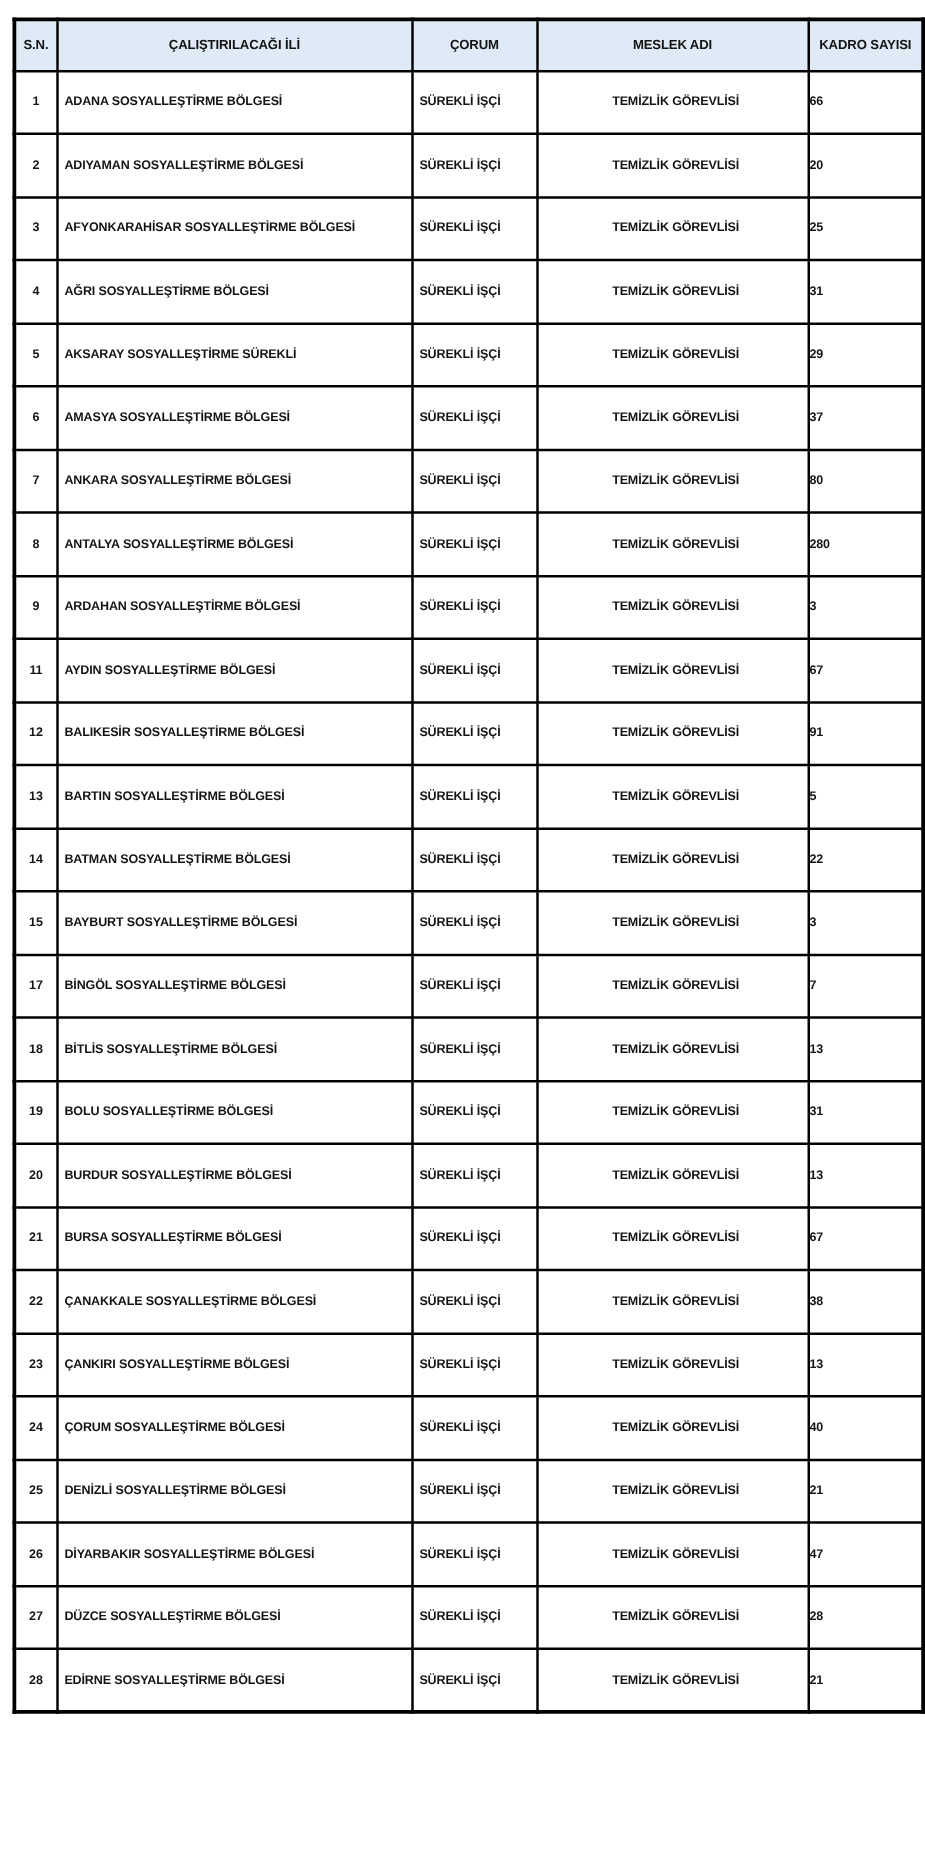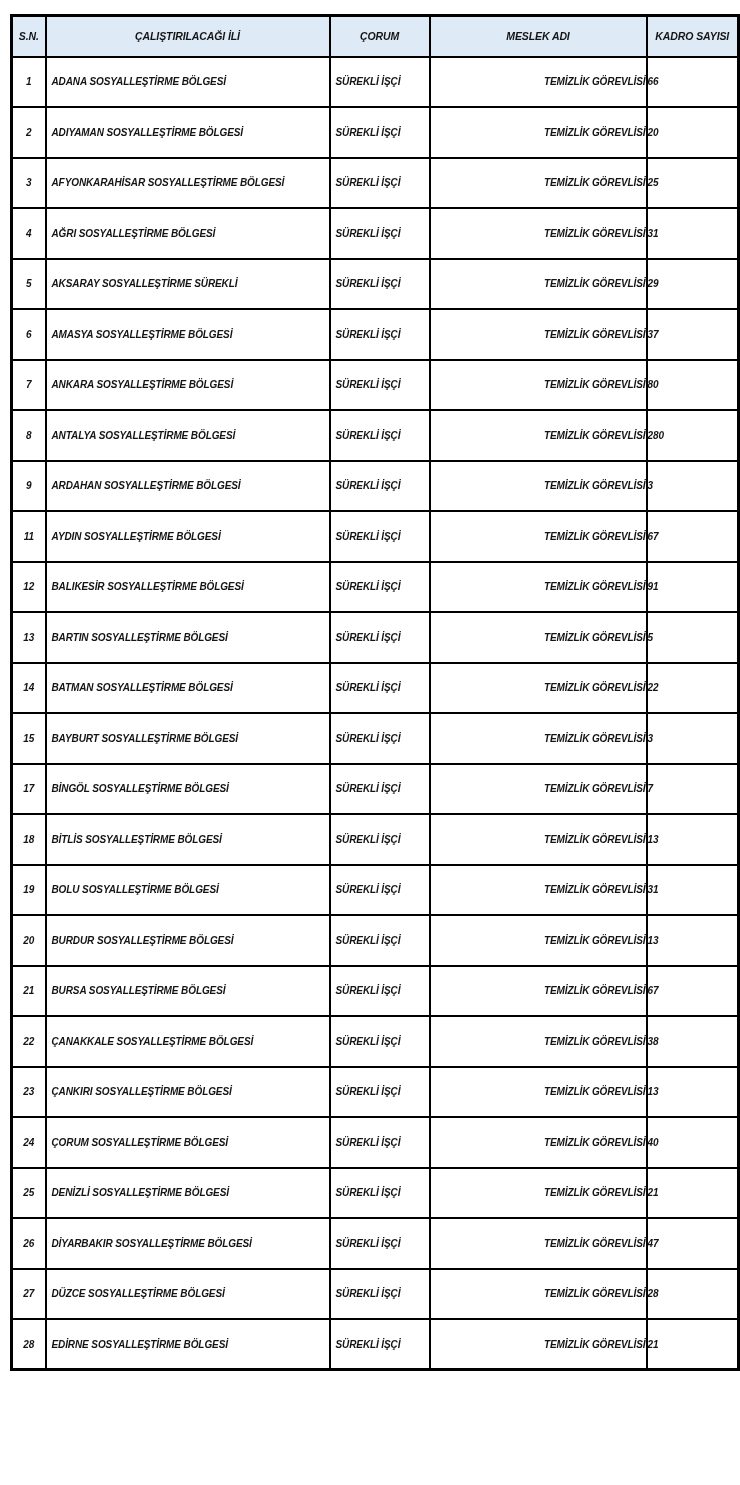--- a/index.html
+++ b/index.html
@@ -11,21 +11,20 @@
   body { height: 1485px; position: relative; }
 
   .doc-table {
     position: absolute;
     left: 10px;
     top: 14px;
     width: 727px;
     border-collapse: collapse;
     table-layout: fixed;
     border: 3px solid #000000;
-    font-style: italic;
   }
   .doc-table th,
   .doc-table td {
     border: 2px solid #000000;
     font-weight: bold;
     font-size: 10px;
     letter-spacing: -0.1px;
     color: #141414;
     overflow: hidden;
     white-space: nowrap;
@@ -38,21 +37,21 @@
     font-size: 10.5px;
   }
   .doc-table tbody td {
     height: 50.5px;
     background: #ffffff;
     vertical-align: middle;
   }
   td.c-sn     { text-align: center; }
   td.c-city   { text-align: left; padding-left: 5px; }
   td.c-title  { text-align: left; padding-left: 5px; }
-  td.c-job    { text-align: right; padding-left: 5px; }
+  td.c-job    { text-align: center; padding-left: 5px; }
   td.c-count  { }
 
   col.w-sn    { width: 34px;  }
   col.w-city  { width: 284px; }
   col.w-title { width: 100px; }
   col.w-job   { width: 217px; }
   col.w-count { width: 92px;  }
 </style>
 </head>
 <body>

